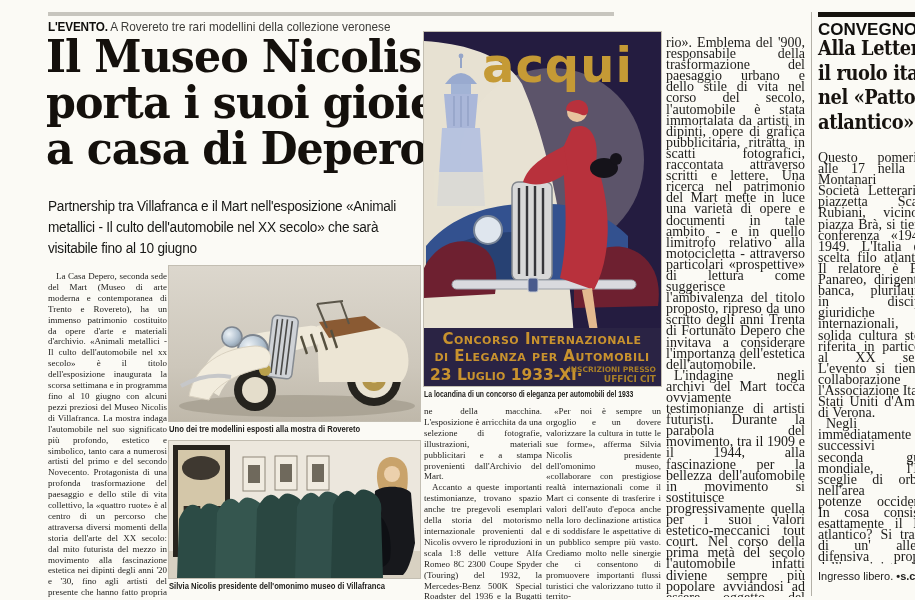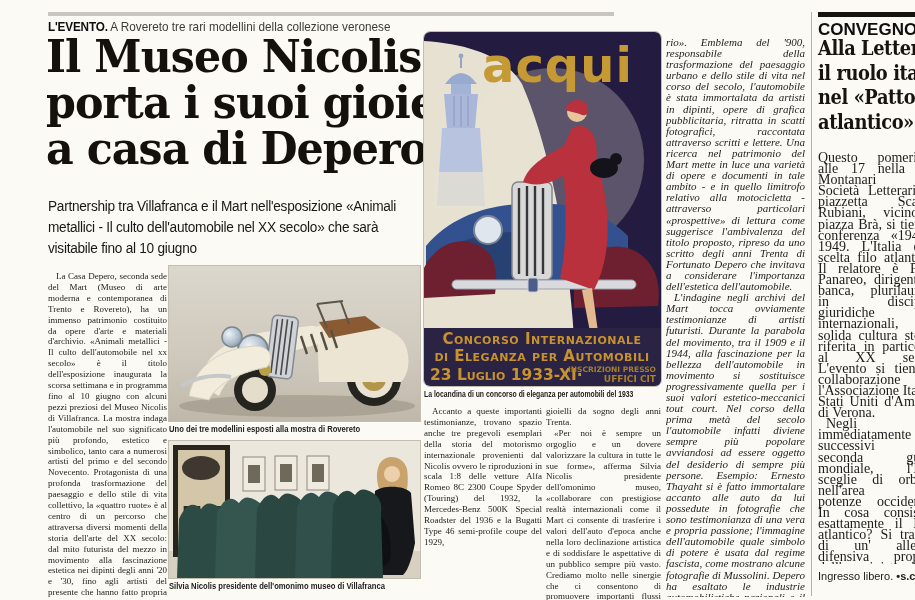--- a/index.html
+++ b/index.html
@@ -31,35 +31,35 @@
            transform:scaleX(0.88);transform-origin:0 0;}
 
   
   .bodytext{font-family:"Liberation Serif", serif;font-size:9px;line-height:10.9px;
             text-align:justify;color:#1d1c1a;hyphens:auto;-webkit-hyphens:auto;overflow:hidden;}
   .bodytext p{margin:0;}
   .bodytext p.ind{text-indent:8px;}
   .col1{left:18px;top:267px;width:119px;height:331px;}
   .col4a{left:394px;top:402px;width:118px;height:196px;}
   .col4b{left:516px;top:402px;width:115px;height:196px;}
-  .col5{left:636px;top:33px;width:139px;height:560px;font-size:11px;line-height:11.1px;font-style:italic;}
+  .col5{left:636px;top:33px;width:139px;height:560px;font-size:14px;line-height:11.1px;}
 
   
   .caption{font-family:"Liberation Sans", sans-serif;font-weight:bold;font-size:9px;
            color:#22211e;white-space:nowrap;transform:scaleX(0.85);transform-origin:0 0;}
   .caption.xtight{transform:scaleX(0.76);}
   .cap1{left:139px;top:420px;}
   .cap2{left:139px;top:577px;}
   .cap3{left:394px;top:385px;}
 
   
   .photo{overflow:hidden;background:#d5d0c7;outline:1px solid #c3beb2;}
   .carphoto{left:139px;top:262px;width:251px;height:155px;}
   .silviaphoto{left:139px;top:437px;width:251px;height:137px;}
-  .posterimg{left:394px;top:28px;width:237px;height:354px;background:#241c40;border-radius:6px;}
+  .posterimg{left:394px;top:28px;width:237px;height:354px;background:#241c40;}
 
   
   .sb-kicker{left:788px;top:16px;font-family:"Liberation Sans", sans-serif;font-size:17px;white-space:nowrap;}
   .sb-kicker b{font-weight:bold;color:#0f0e0c;}
   .sb-kicker .rest{font-family:"Liberation Serif", serif;font-weight:normal;color:#33312d;}
   .sb-headline{left:788px;top:32px;font-family:"DejaVu Serif", serif;font-weight:bold;
                color:#17130f;font-size:21px;line-height:24.5px;letter-spacing:-0.5px;
                transform:scaleX(0.85);transform-origin:0 0;}
   .sb-headline div{white-space:nowrap;}
   .sb-body{left:788px;top:148px;width:124px;height:412px;font-size:14px;line-height:11.1px;}
@@ -232,25 +232,25 @@
         <text x="118" y="329" text-anchor="middle" font-size="15" style="font-variant:small-caps" letter-spacing="0.5">di Eleganza per Automobili</text>
         <text x="6" y="348" font-size="15.5" style="font-variant:small-caps">23 Luglio 1933-XI·</text>
         <text x="232" y="340" text-anchor="end" font-size="7.5" fill="#a87f28" style="text-transform:uppercase">Inscrizioni presso</text>
         <text x="232" y="350" text-anchor="end" font-size="9" fill="#a87f28" style="text-transform:uppercase">Uffici CIT</text>
       </g>
     </svg>
   </div>
   <div class="abs caption xtight cap3">La locandina di un concorso di eleganza per automobili del 1933</div>
 
   <div class="abs bodytext col4a">
+    <p>ne della macchina. L'esposizione è arricchita da una selezione di fotografie, illustrazioni, materiali pubblicitari e a stampa provenienti dall'Archivio del Mart.</p>
     <p class="ind">Accanto a queste importanti testimonianze, trovano spazio anche tre pregevoli esemplari della storia del motorismo internazionale provenienti dal Nicolis ovvero le riproduzioni in scala 1:8 delle vetture Alfa Romeo 8C 2300 Coupe Spyder (Touring) del 1932, la Mercedes-Benz 500K Special Roadster del 1936 e la Bugatti Type 46 semi-profile coupe del 1929,</p>
   </div>
 
   <div class="abs bodytext col4b">
-    <p>gioielli da sogno degli anni Trenta.</p>
     <p class="ind">«Per noi è sempre un orgoglio e un dovere valorizzare la cultura in tutte le sue forme», afferma Silvia Nicolis presidente dell'omonimo museo, «collaborare con prestigiose realtà internazionali come il Mart ci consente di trasferire i valori dell'auto d'epoca anche nella loro declinazione artistica e di soddisfare le aspettative di un pubblico sempre più vasto. Crediamo molto nelle sinergie che ci consentono di promuovere importanti flussi turistici che valorizzano tutto il territo-</p>
   </div>
 
   <div class="abs bodytext col5">
     <p>rio». Emblema del '900, responsabile della trasformazione del paesaggio urbano e dello stile di vita nel corso del secolo, l'automobile è stata immortalata da artisti in dipinti, opere di grafica pubblicitaria, ritratta in scatti fotografici, raccontata attraverso scritti e lettere. Una ricerca nel patrimonio del Mart mette in luce una varietà di opere e documenti in tale ambito - e in quello limitrofo relativo alla motocicletta - attraverso particolari «prospettive» di lettura come suggerisce l'ambivalenza del titolo proposto, ripreso da uno scritto degli anni Trenta di Fortunato Depero che invitava a considerare l'importanza dell'estetica dell'automobile.</p>
     <p class="ind">L'indagine negli archivi del Mart tocca ovviamente testimonianze di artisti futuristi. Durante la parabola del movimento, tra il 1909 e il 1944, alla fascinazione per la bellezza dell'automobile in movimento si sostituisce progressivamente quella per i suoi valori estetico-meccanici tout court. Nel corso della prima metà del secolo l'automobile infatti diviene sempre più popolare avviandosi ad essere oggetto del desiderio di sempre più persone. Esempio: Ernesto Thayaht si è fatto immortalare accanto alle auto da lui possedute in fotografie che sono testimonianza di una vera e propria passione; l'immagine dell'automobile quale simbolo di potere è usata dal regime fascista, come mostrano alcune fotografie di Mussolini. Depero ha esaltato le industrie automobilistiche nazionali e il relativo indotto sottolineando l'importanza che la loro pubblicità riveste per artisti e grafici. •</p>
   </div>
 
   <div class="abs sb-kicker">
     <b>CONVEGNO.</b><span class="rest"> Oggi</span>

